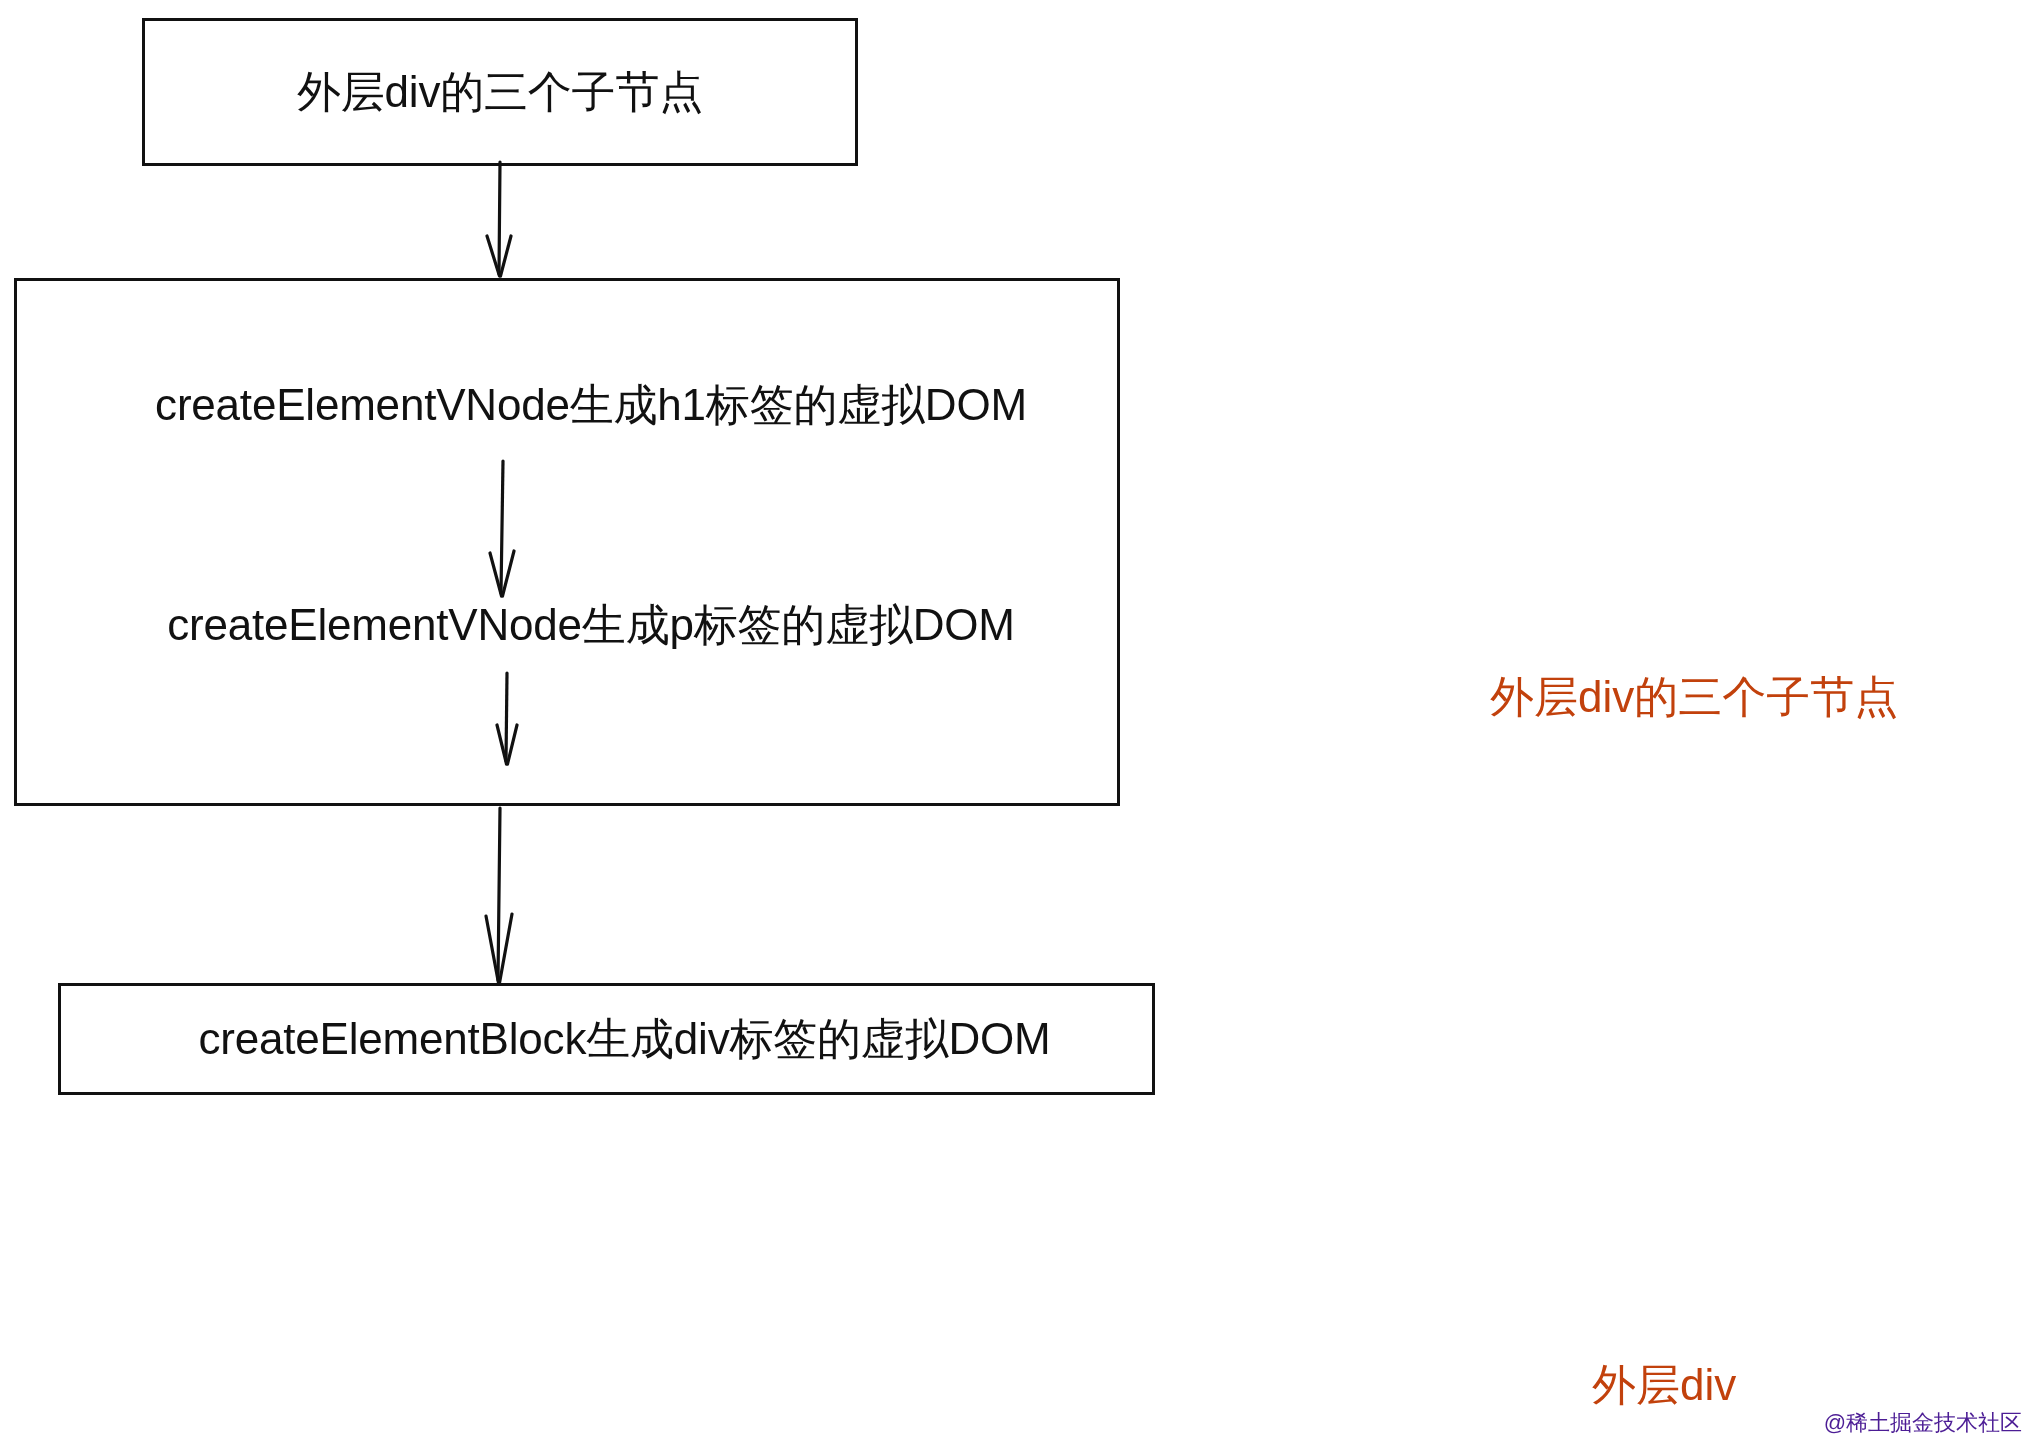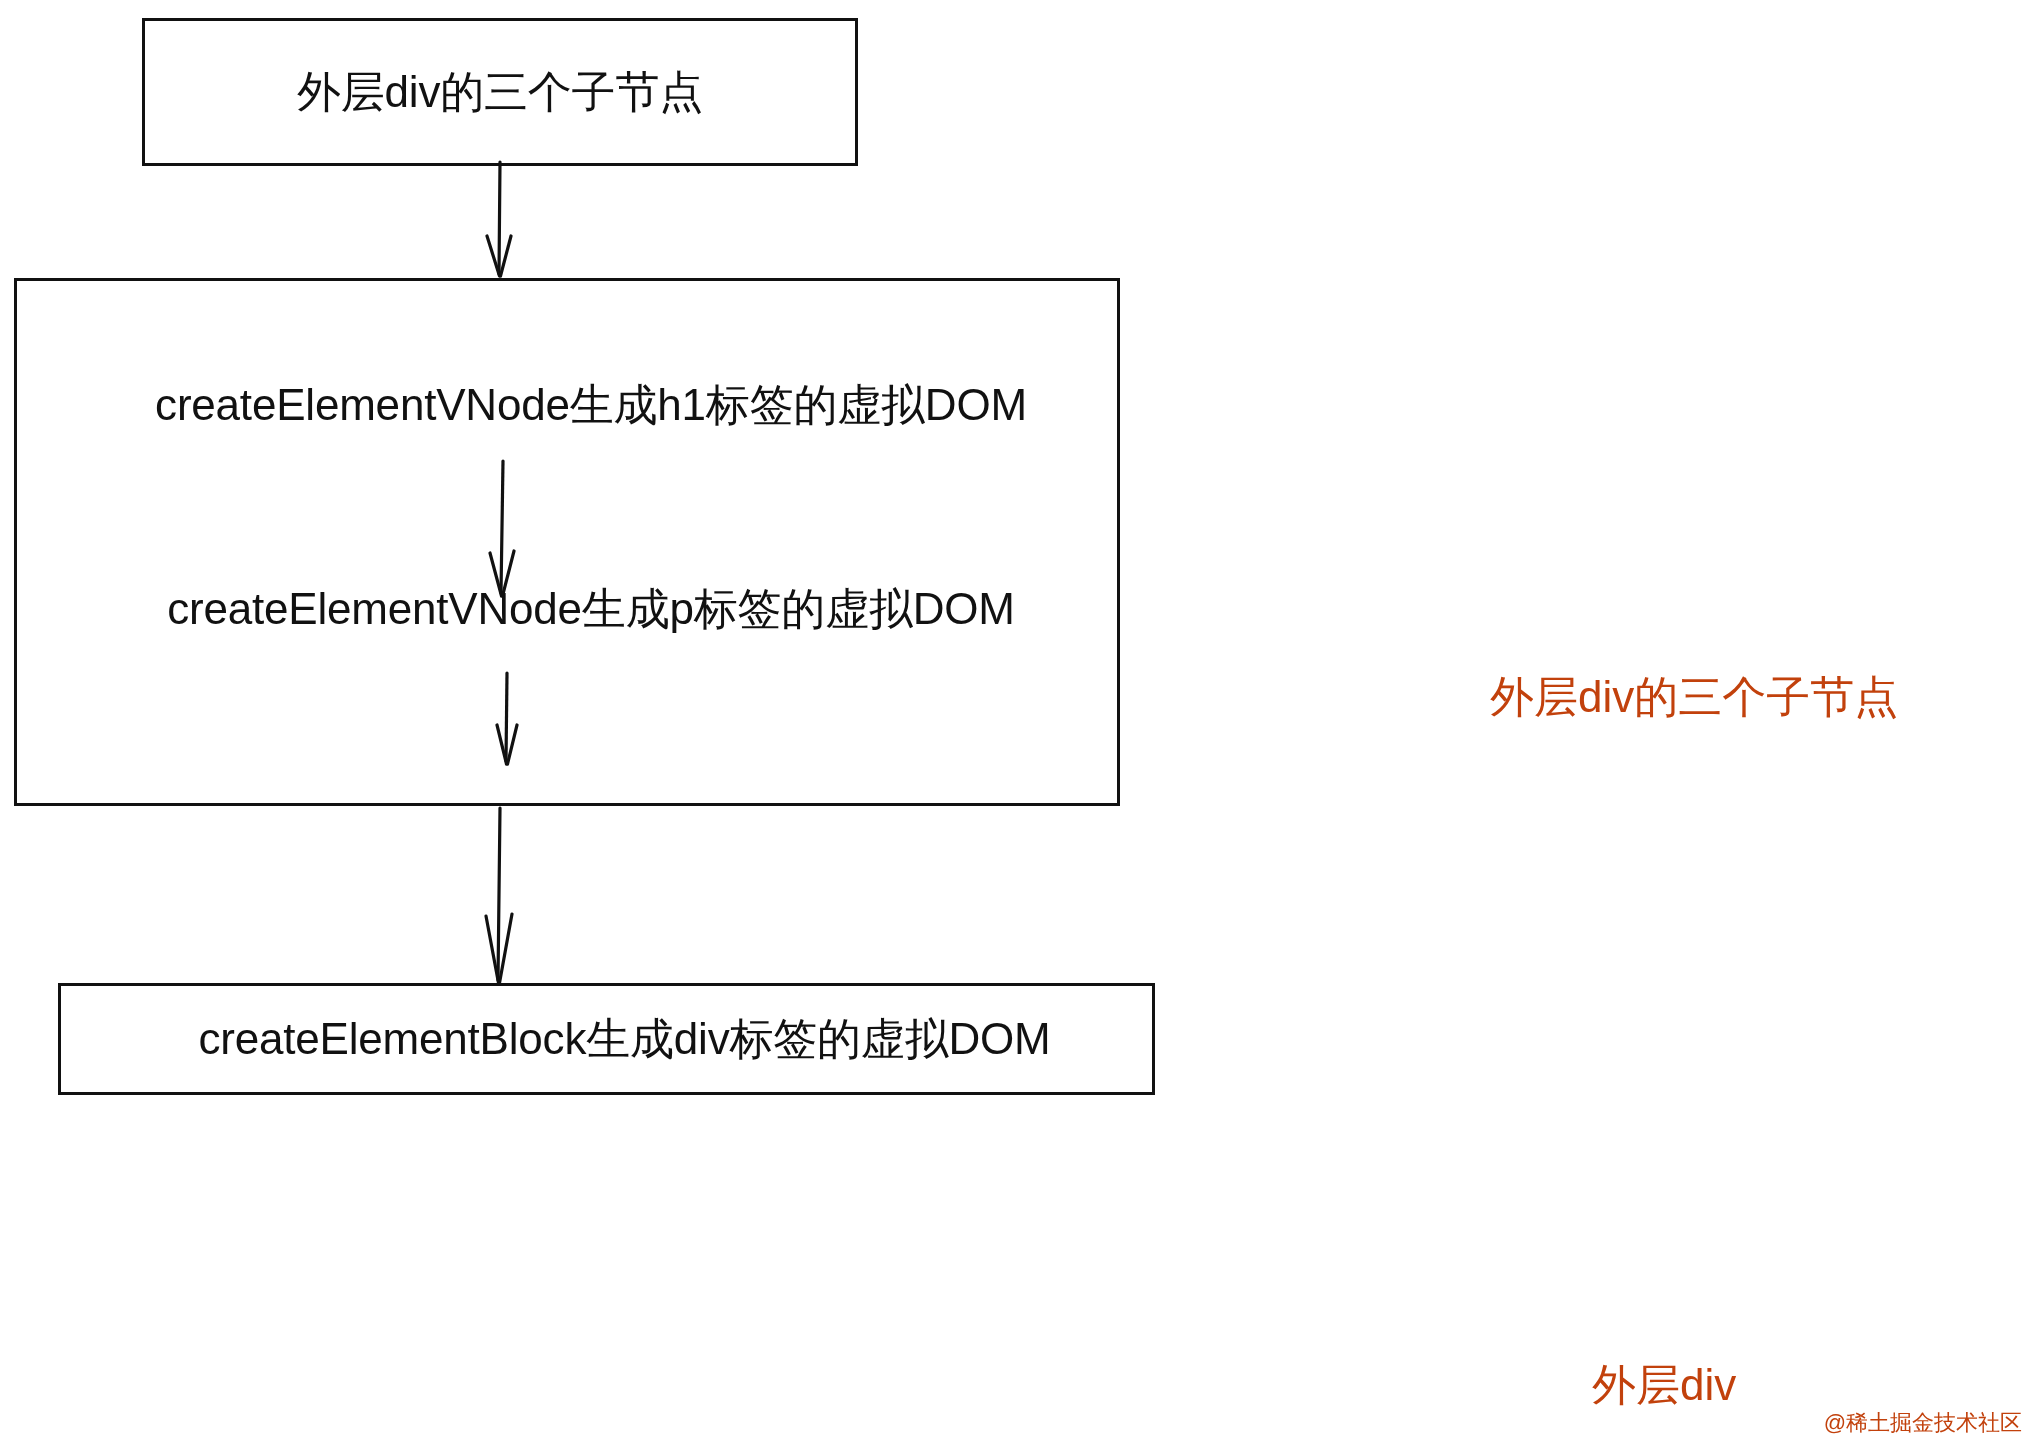--- a/index.html
+++ b/index.html
@@ -54,21 +54,21 @@
     position: absolute;
     left: 0;
     width: 1106px;
     text-align: center;
     margin-left: 21px;
   }
   .child-row .box-label {
     display: inline-block;
   }
   #child-row-h1   { top: 100px; }
-  #child-row-p    { top: 304px; }
+  #child-row-p    { top: 320px; }
   #child-row-btn  { top: 480px; }
   
   #box-element-block {
     left: 58px;
     top: 983px;
     width: 1097px;
     height: 112px;
     padding-left: 36px;
   }
   
@@ -102,21 +102,21 @@
     left: 1592px;
     top: 1340px;
     margin-top: 16px;
   }
   
   #watermark {
     position: absolute;
     right: 22px;
     bottom: 10px;
     font-size: 22px;
-    color: #c2410c;
+    color: #4c1d95;
     white-space: nowrap;
     user-select: none;
   }
 </style>
 </head>
 <body>
 
 <div id="canvas">
 
   <div class="box" id="box-open-block">

